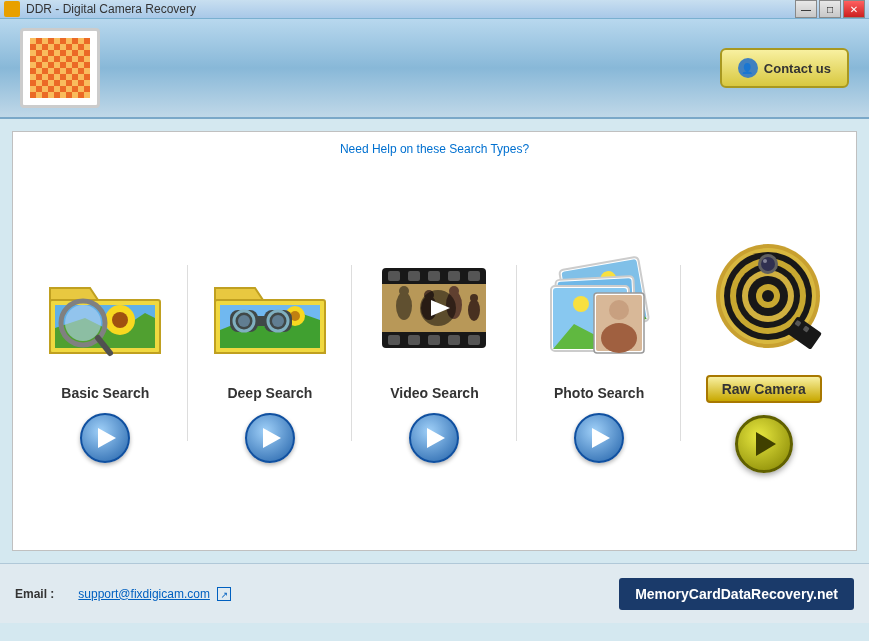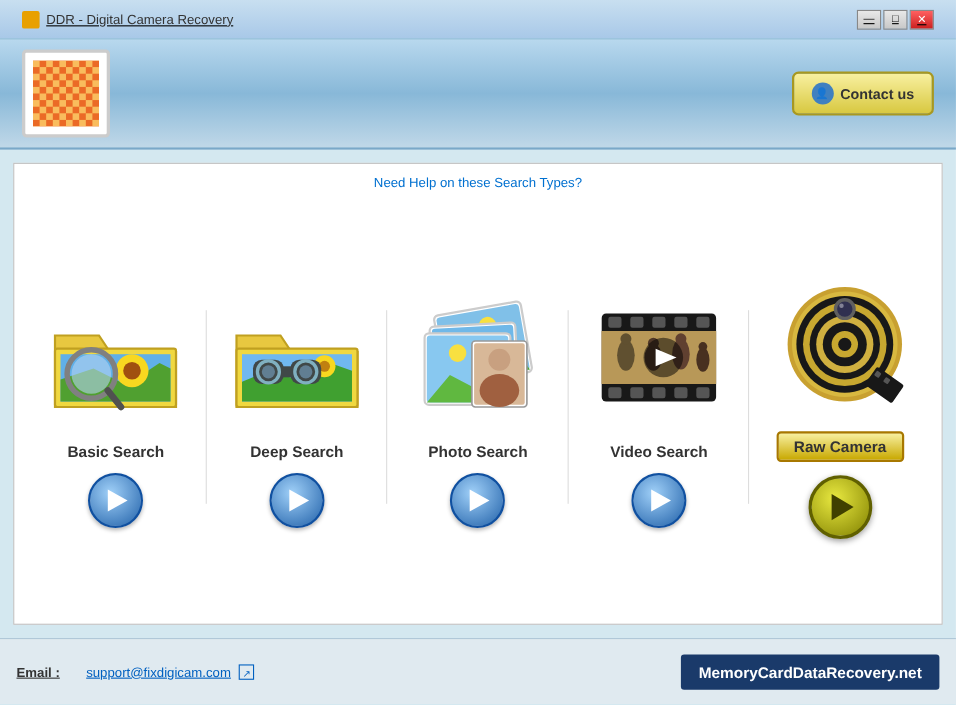--- a/index.html
+++ b/index.html
@@ -7,27 +7,26 @@
       font-family: Arial, sans-serif;
       width: 869px;
       height: 641px;
       overflow: hidden;
       background: #d4e8f0;
     }
 
     
     .title-bar {
       background: linear-gradient(to bottom, #c8dff0, #a8c8e8);
-      height: 36px;
+      height: 19px;
       display: flex;
       align-items: center;
       justify-content: space-between;
-      padding: 0 20px;
+      padding: 0 4px;
       border-bottom: 1px solid #7ab0d0;
-      text-decoration: underline;
     }
     .title-bar-left {
       display: flex;
       align-items: center;
       gap: 6px;
     }
     .title-bar-icon {
       width: 16px;
       height: 16px;
       background: #e8a000;
@@ -282,21 +281,20 @@
       padding: 8px 16px;
       font-size: 14px;
       font-weight: bold;
       border-radius: 3px;
     }
 
     .row-label {
       display: inline-block;
       width: 60px;
       font-weight: bold;
-      text-decoration: underline;
     }
   </style>
 </head>
 <body>
 
 <div class="title-bar">
   <div class="title-bar-left">
     <div class="title-bar-icon"></div>
     <span class="title-bar-text">DDR - Digital Camera Recovery</span>
   </div>
@@ -372,51 +370,20 @@
       <div class="search-label">Deep Search</div>
       <div class="play-btn">
         <div class="play-triangle"></div>
       </div>
     </div>
 
     <div class="search-item">
       <div class="search-icon-area">
         <svg class="icon-svg" viewBox="0 0 120 120">
 
-          <rect x="25" y="15" width="80" height="65" rx="4" fill="white" stroke="#ccc" stroke-width="2" transform="rotate(-10 65 47)"></rect>
-          <rect x="27" y="17" width="76" height="61" rx="3" fill="#80c0e8" transform="rotate(-10 65 47)"></rect>
-          <circle cx="72" cy="32" r="8" fill="#f8e040" transform="rotate(-10 65 47)"></circle>
-          <polygon points="27,78 50,50 70,62 85,42 103,78" fill="#50a830" transform="rotate(-10 65 47)"></polygon>
-
-          <rect x="18" y="30" width="78" height="63" rx="4" fill="white" stroke="#ccc" stroke-width="2" transform="rotate(-3 57 62)"></rect>
-          <rect x="20" y="32" width="74" height="59" rx="3" fill="#70b8e8" transform="rotate(-3 57 62)"></rect>
-          <circle cx="55" cy="45" r="7" fill="#f8e050" transform="rotate(-3 57 62)"></circle>
-          <polygon points="20,91 38,68 58,78 75,55 94,91" fill="#58b038" transform="rotate(-3 57 62)"></polygon>
-
-          <rect x="12" y="38" width="78" height="65" rx="4" fill="white" stroke="#ccc" stroke-width="2"></rect>
-          <rect x="14" y="40" width="74" height="61" rx="3" fill="#88c8f0"></rect>
-          <circle cx="42" cy="56" r="8" fill="#f8e040"></circle>
-          <polygon points="14,101 35,76 58,88 76,62 88,101" fill="#60b840"></polygon>
-
-          <rect x="55" y="45" width="50" height="60" rx="3" fill="white" stroke="#999" stroke-width="1.5"></rect>
-          <rect x="57" y="47" width="46" height="56" rx="2" fill="#d8b898"></rect>
-          <circle cx="80" cy="62" r="10" fill="#c8a080"></circle>
-          <ellipse cx="80" cy="90" rx="18" ry="15" fill="#a06040"></ellipse>
-        </svg>
-      </div>
-      <div class="search-label">Photo Search</div>
-      <div class="play-btn">
-        <div class="play-triangle"></div>
-      </div>
-    </div>
-
-    <div class="search-item">
-      <div class="search-icon-area">
-        <svg class="icon-svg" viewBox="0 0 120 120">
-
           <rect x="8" y="20" width="104" height="80" rx="4" fill="#181818"></rect>
 
           <rect x="14" y="23" width="12" height="10" rx="2" fill="#555"></rect>
           <rect x="34" y="23" width="12" height="10" rx="2" fill="#555"></rect>
           <rect x="54" y="23" width="12" height="10" rx="2" fill="#555"></rect>
           <rect x="74" y="23" width="12" height="10" rx="2" fill="#555"></rect>
           <rect x="94" y="23" width="12" height="10" rx="2" fill="#555"></rect>
 
           <rect x="14" y="87" width="12" height="10" rx="2" fill="#555"></rect>
           <rect x="34" y="87" width="12" height="10" rx="2" fill="#555"></rect>
@@ -444,20 +411,51 @@
       <div class="search-label">Video Search</div>
       <div class="play-btn">
         <div class="play-triangle"></div>
       </div>
     </div>
 
     <div class="search-item">
       <div class="search-icon-area">
         <svg class="icon-svg" viewBox="0 0 120 120">
 
+          <rect x="25" y="15" width="80" height="65" rx="4" fill="white" stroke="#ccc" stroke-width="2" transform="rotate(-10 65 47)"></rect>
+          <rect x="27" y="17" width="76" height="61" rx="3" fill="#80c0e8" transform="rotate(-10 65 47)"></rect>
+          <circle cx="72" cy="32" r="8" fill="#f8e040" transform="rotate(-10 65 47)"></circle>
+          <polygon points="27,78 50,50 70,62 85,42 103,78" fill="#50a830" transform="rotate(-10 65 47)"></polygon>
+
+          <rect x="18" y="30" width="78" height="63" rx="4" fill="white" stroke="#ccc" stroke-width="2" transform="rotate(-3 57 62)"></rect>
+          <rect x="20" y="32" width="74" height="59" rx="3" fill="#70b8e8" transform="rotate(-3 57 62)"></rect>
+          <circle cx="55" cy="45" r="7" fill="#f8e050" transform="rotate(-3 57 62)"></circle>
+          <polygon points="20,91 38,68 58,78 75,55 94,91" fill="#58b038" transform="rotate(-3 57 62)"></polygon>
+
+          <rect x="12" y="38" width="78" height="65" rx="4" fill="white" stroke="#ccc" stroke-width="2"></rect>
+          <rect x="14" y="40" width="74" height="61" rx="3" fill="#88c8f0"></rect>
+          <circle cx="42" cy="56" r="8" fill="#f8e040"></circle>
+          <polygon points="14,101 35,76 58,88 76,62 88,101" fill="#60b840"></polygon>
+
+          <rect x="55" y="45" width="50" height="60" rx="3" fill="white" stroke="#999" stroke-width="1.5"></rect>
+          <rect x="57" y="47" width="46" height="56" rx="2" fill="#d8b898"></rect>
+          <circle cx="80" cy="62" r="10" fill="#c8a080"></circle>
+          <ellipse cx="80" cy="90" rx="18" ry="15" fill="#a06040"></ellipse>
+        </svg>
+      </div>
+      <div class="search-label">Photo Search</div>
+      <div class="play-btn">
+        <div class="play-triangle"></div>
+      </div>
+    </div>
+
+    <div class="search-item">
+      <div class="search-icon-area">
+        <svg class="icon-svg" viewBox="0 0 120 120">
+
           <circle cx="64" cy="58" r="52" fill="#c8a030"></circle>
           <circle cx="64" cy="58" r="48" fill="#d8b840"></circle>
 
           <circle cx="64" cy="58" r="44" fill="#181818"></circle>
           <circle cx="64" cy="58" r="38" fill="#c8a830"></circle>
           <circle cx="64" cy="58" r="32" fill="#181818"></circle>
           <circle cx="64" cy="58" r="26" fill="#d0b040"></circle>
           <circle cx="64" cy="58" r="20" fill="#181818"></circle>
           <circle cx="64" cy="58" r="12" fill="#c8a830"></circle>
 

